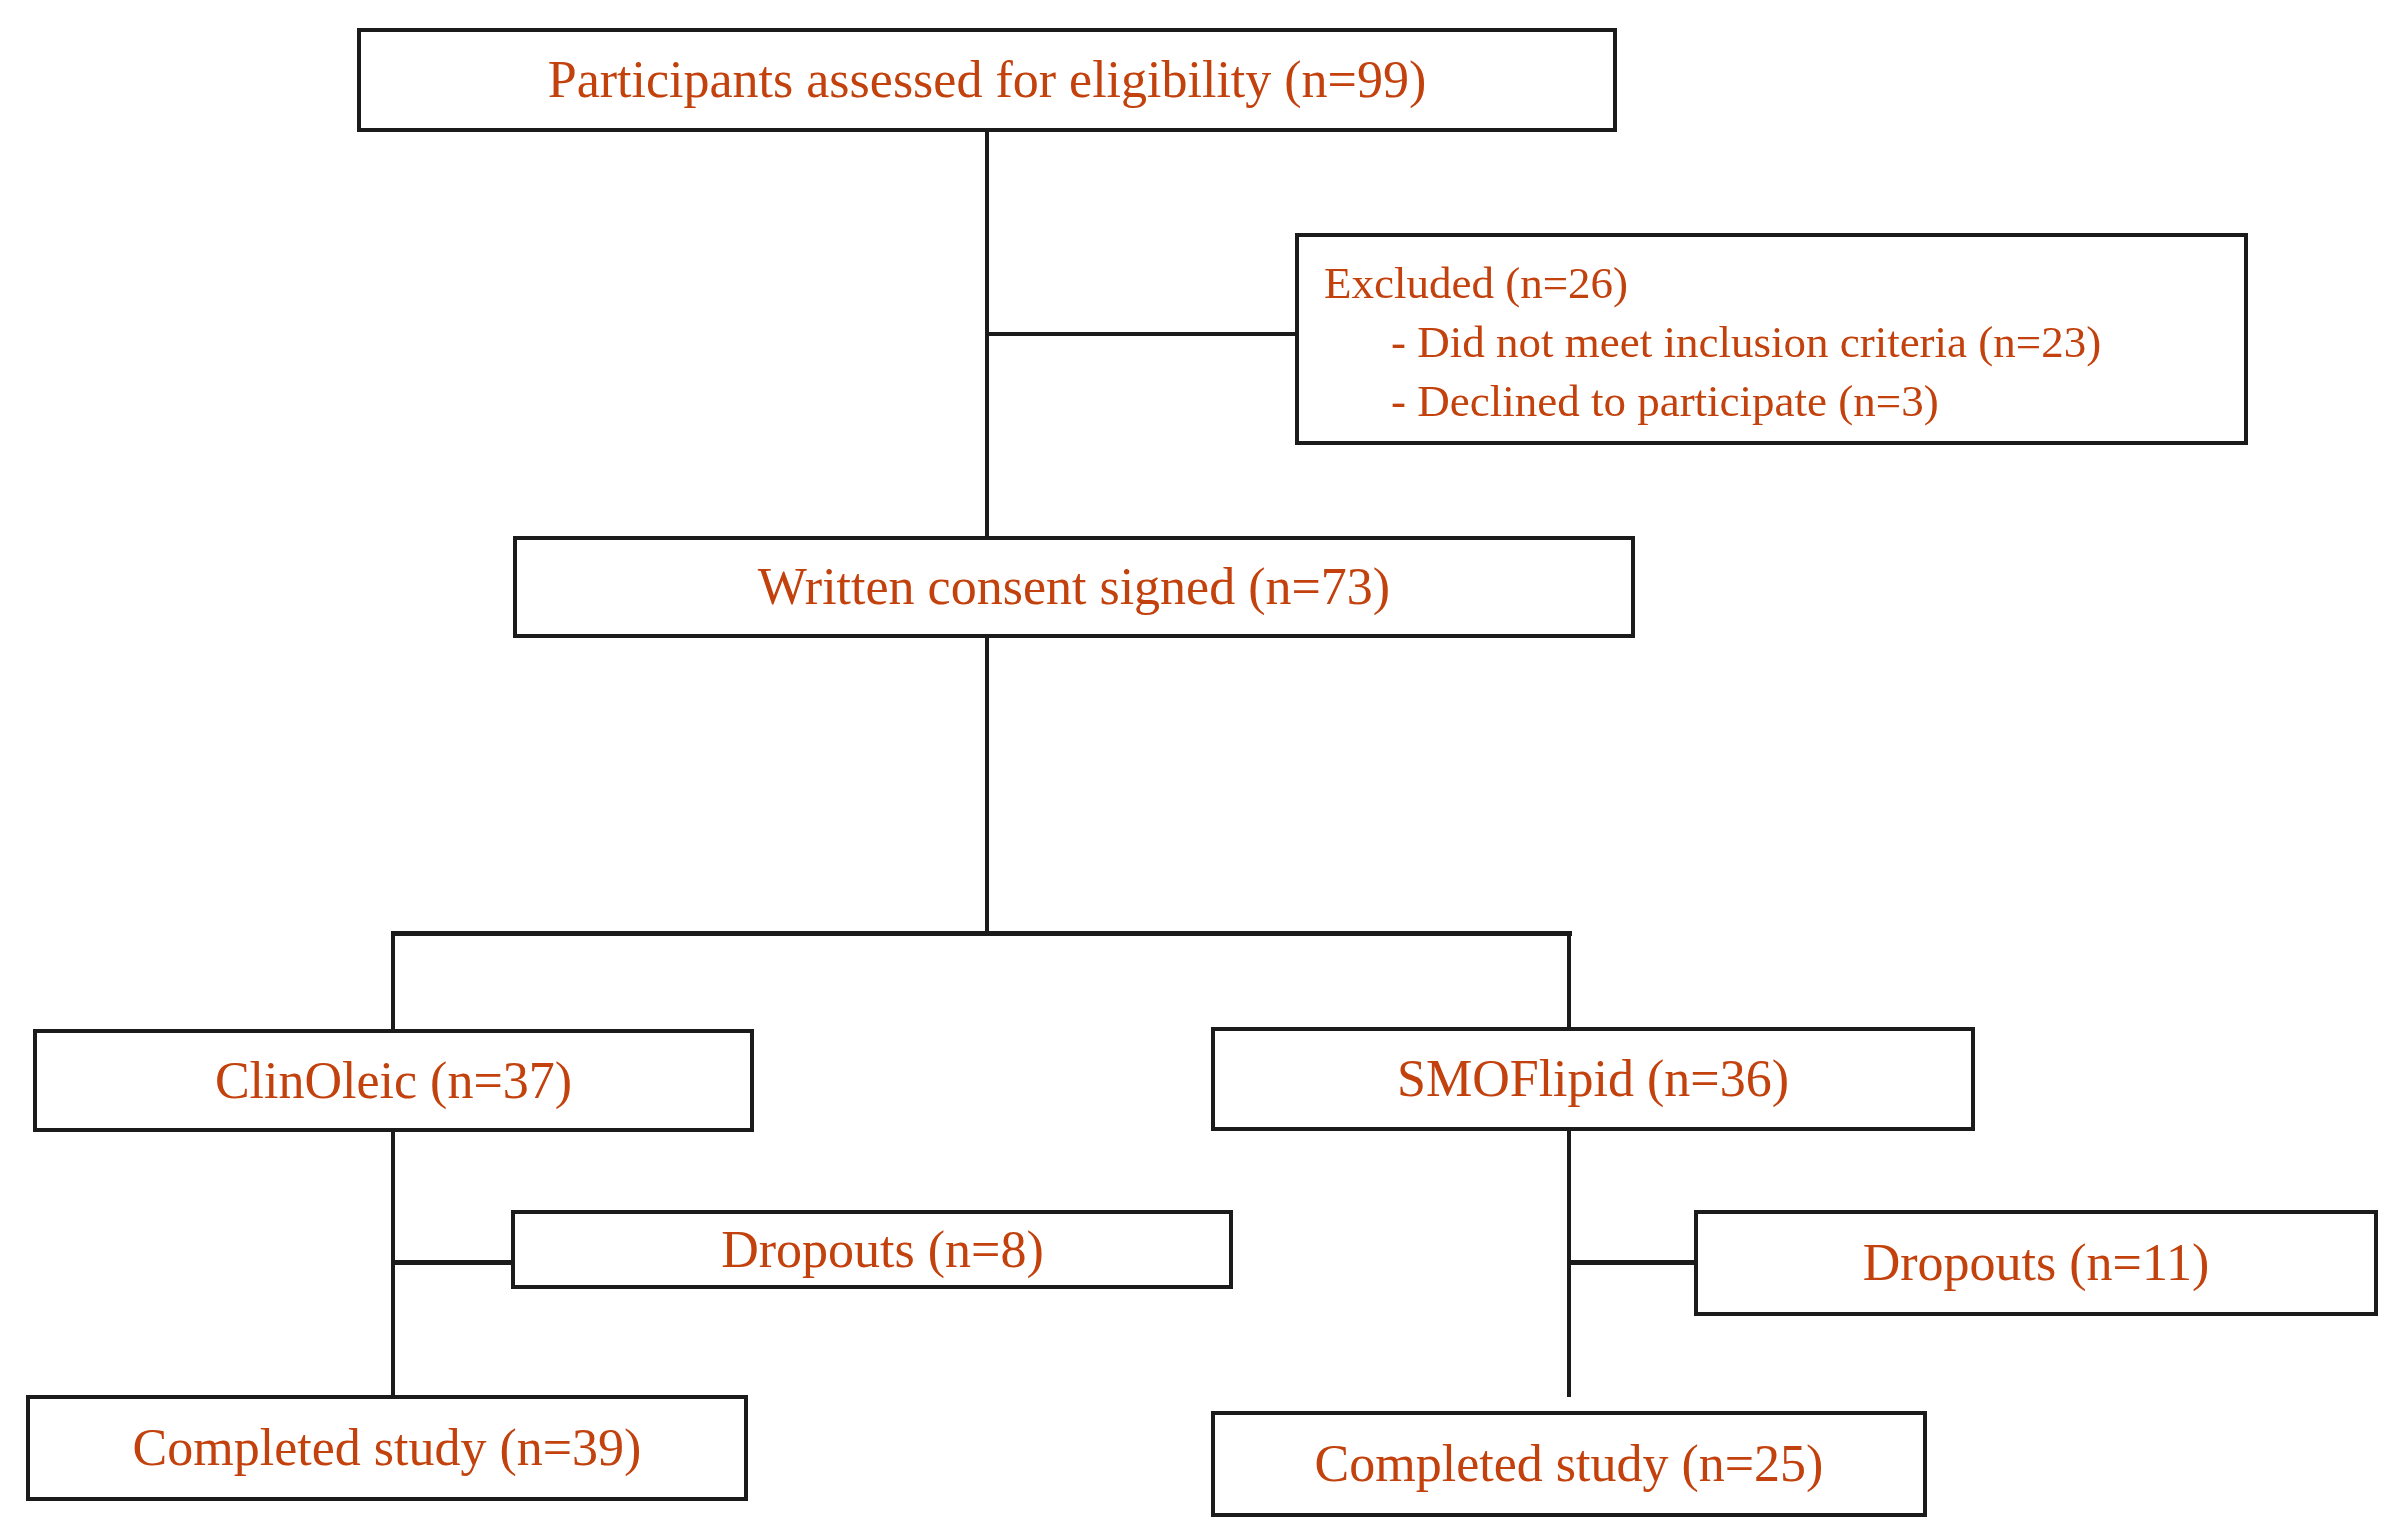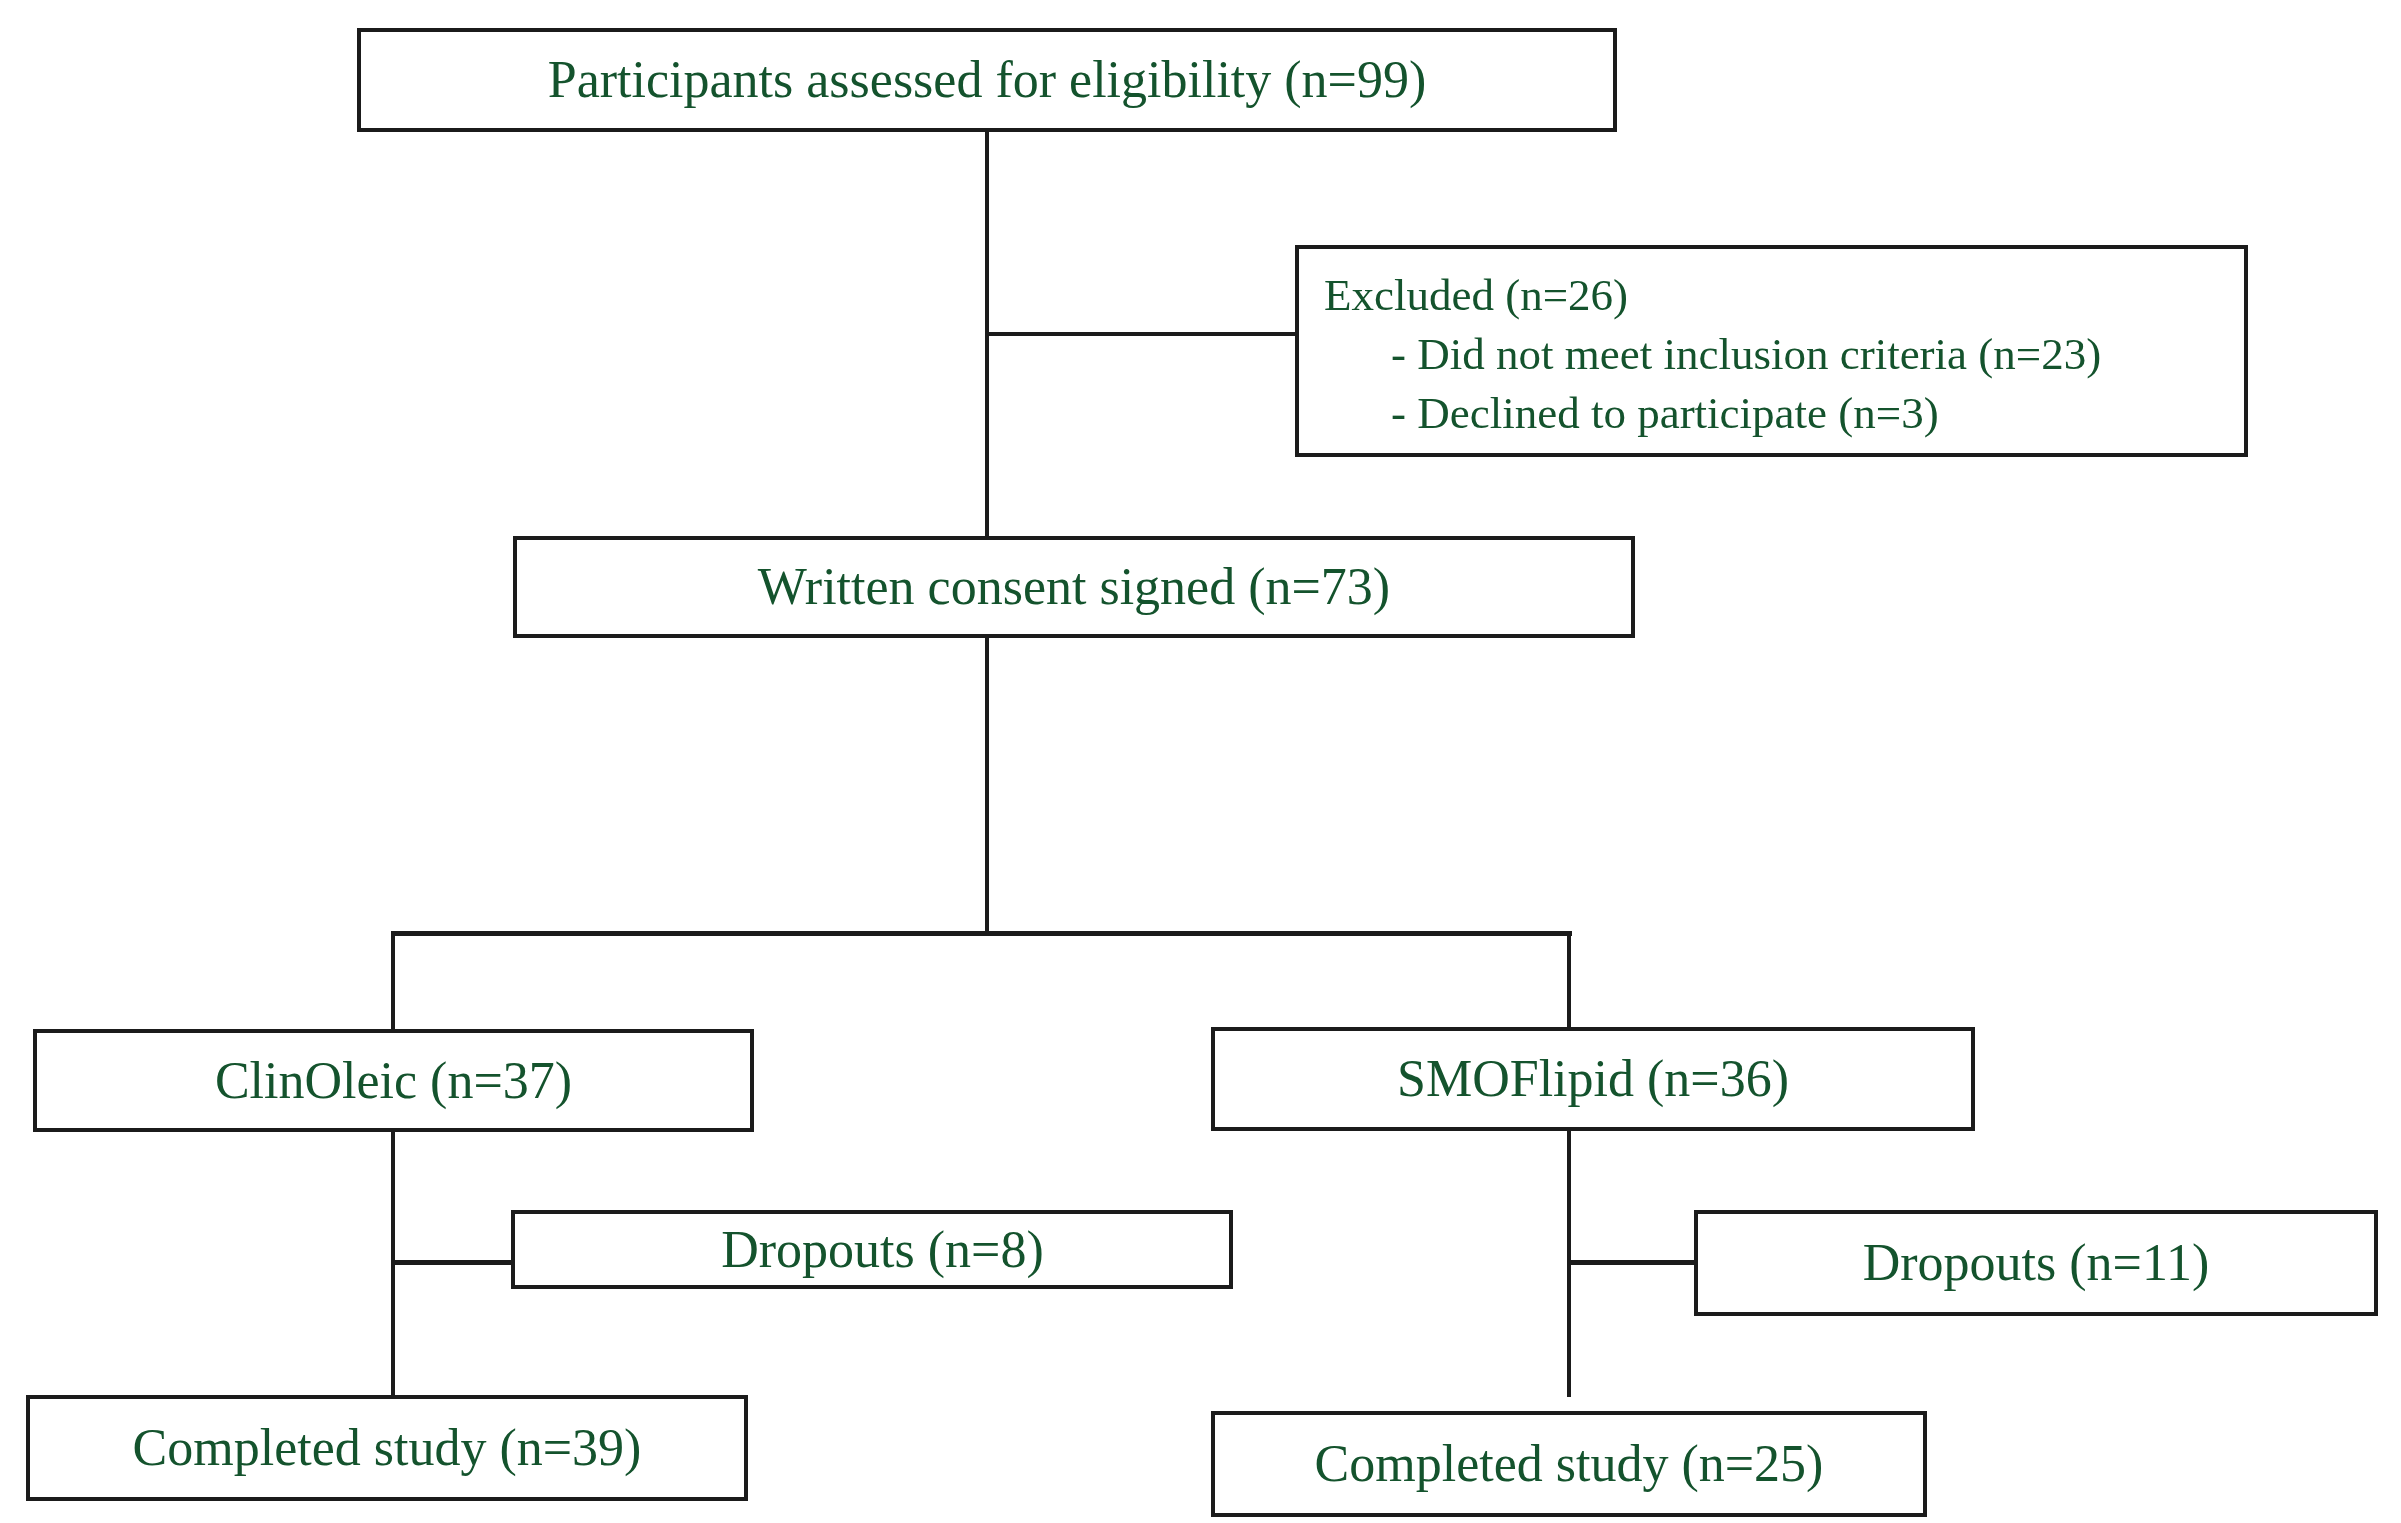--- a/index.html
+++ b/index.html
@@ -6,21 +6,21 @@
     margin: 0;
     padding: 0;
     background: #ffffff;
   }
   .canvas {
     position: relative;
     width: 2401px;
     height: 1523px;
     background: #ffffff;
     font-family: "Liberation Serif", "DejaVu Serif", serif;
-    color: #14532d;
+    color: #c2410c;
     overflow: hidden;
   }
   .box {
     position: absolute;
     box-sizing: border-box;
     background: #ffffff;
     border: 4.2px solid #1b1b1b;
     display: flex;
     align-items: center;
     justify-content: center;
@@ -32,21 +32,21 @@
   .line {
     position: absolute;
     background: #1b1b1b;
   }
 
   
   #b-eligibility { left: 357px;  top: 28px;   width: 1260px; height: 104px; }
   #b-excluded {
     left: 1295px; top: 233px; width: 953px; height: 212px;
     display: block; text-align: left; font-size: 45px;
-    padding: 17px 8.4px 0 25px; line-height: 59px; margin-top: 12px;
+    padding: 17px 8.4px 0 25px; line-height: 59px;
   }
   #b-excluded .exc-item { padding-left: 67px; white-space: nowrap; }
   #b-consent     { left: 513px;  top: 536px;  width: 1122px; height: 102px; }
   #b-clinoleic   { left: 33px;   top: 1029px; width: 721px;  height: 103px; }
   #b-smoflipid   { left: 1211px; top: 1027px; width: 764px;  height: 104px; }
   #b-dropouts-l  { left: 511px;  top: 1210px; width: 722px;  height: 79px; padding-left: 21px; }
   #b-dropouts-r  { left: 1694px; top: 1210px; width: 684px;  height: 106px; }
   #b-completed-l { left: 26px;   top: 1395px; width: 722px;  height: 106px; }
   #b-completed-r { left: 1211px; top: 1395px; width: 716px;  height: 106px; margin-top: 16px; }
 

